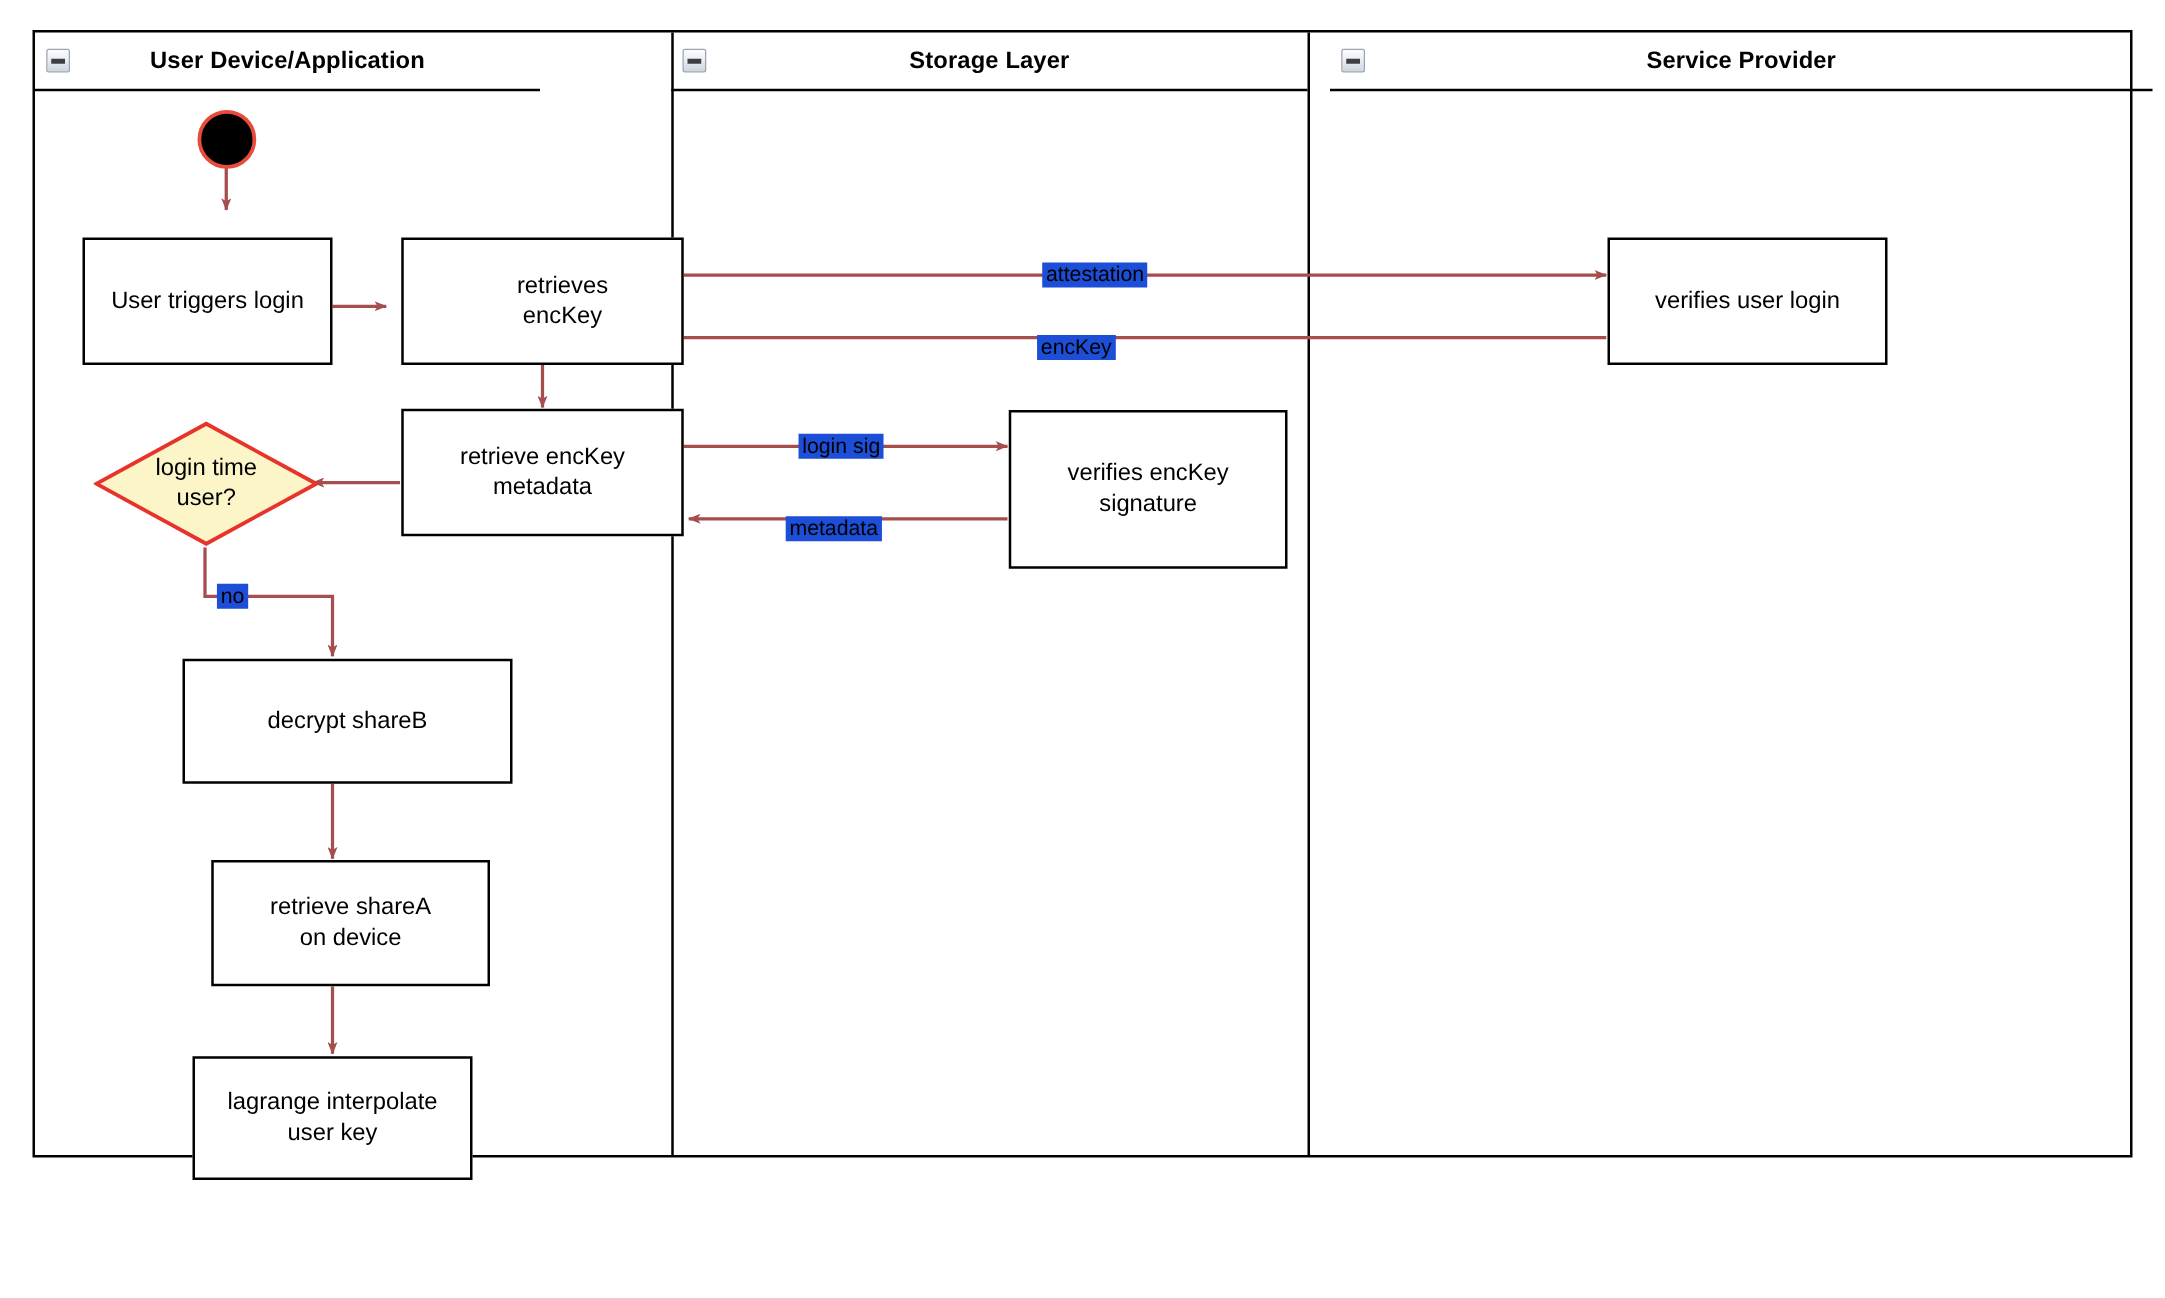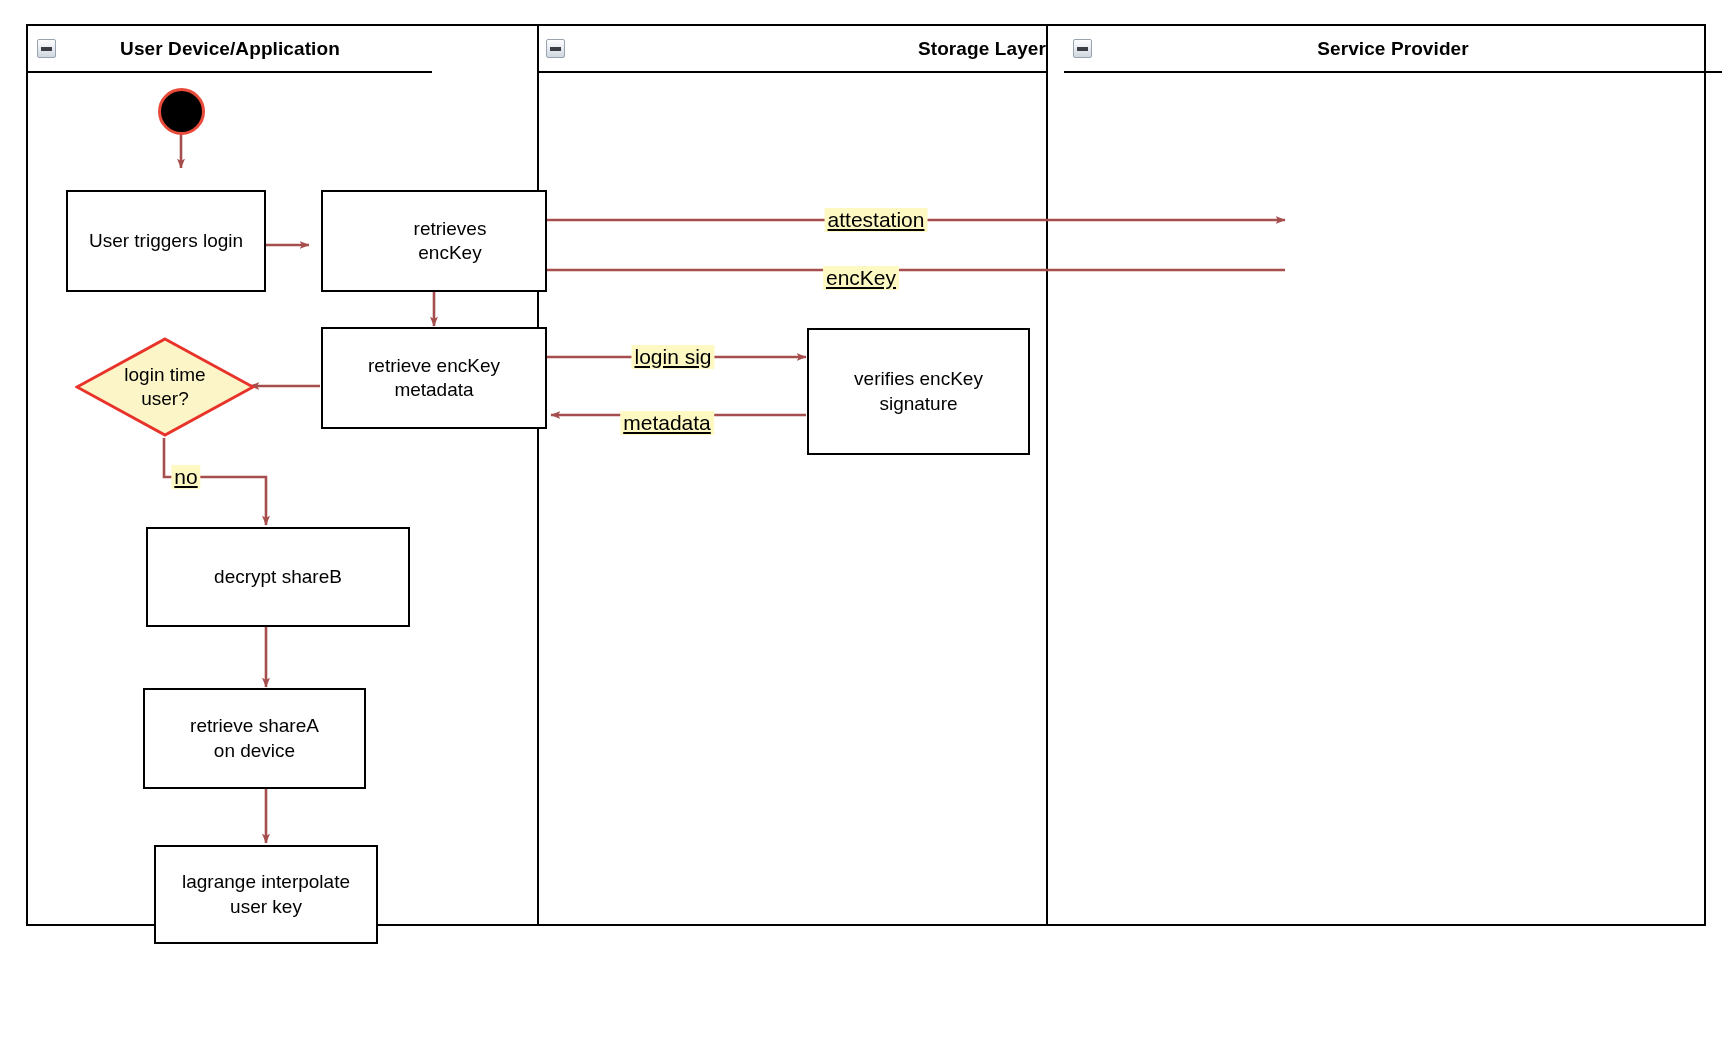--- a/index.html
+++ b/index.html
@@ -118,42 +118,41 @@
   #edges {
     position: absolute;
     left: 0;
     top: 0;
     width: 1732px;
     height: 1038px;
     pointer-events: none;
   }
   .edge-label {
     position: absolute;
-    font-size: 21px;
-    color: #000000;
-    background: #fef9c3;
+    font-size: 17px;
+    color: #000000;
+    background: #1d4ed8;
     padding: 0 3px;
     white-space: nowrap;
     transform: translate(-50%, -50%);
-    text-decoration: underline;
   }
 </style>
 </head>
 <body>
 
 <div id="canvas">
 
   <div id="pool">
 
     <div class="lane-header" style="left:0; width:404px;">
       <span class="collapse-icon"></span>
       <span class="lane-title">User Device/Application</span>
     </div>
 
-    <div class="lane-header" style="left:509px; width:509px;justify-content:flex-end;">
+    <div class="lane-header" style="left:509px; width:509px;">
       <span class="collapse-icon"></span>
       <span class="lane-title">Storage Layer</span>
     </div>
 
     <div class="lane-header" style="left:1018px; width:658px;margin-left:18px;">
       <span class="collapse-icon"></span>
       <span class="lane-title">Service Provider</span>
     </div>
 
     <div class="lane-divider" style="left:509px;"></div>
@@ -213,23 +212,24 @@
   <div class="diamond" style="left:75px; top:337px; width:180px; height:100px;">
     <svg width="180" height="100" viewBox="0 0 180 100" xmlns="http://www.w3.org/2000/svg">
       <polygon points="90,2 178,50 90,98 2,50" fill="#fcf5c7" stroke="#e8332a" stroke-width="3"></polygon>
     </svg>
     <span class="diamond-label">login time
 user?</span>
   </div>
 
   <div class="node" style="left:146px; top:527px; width:264px; height:100px;">decrypt shareB</div>
 
-  <div class="node" style="left:143px; top:688px; width:223px; height:101px;">retrieve shareA
+  <div class="node" style="left:169px; top:688px; width:223px; height:101px;">retrieve shareA
 on device</div>
 
   <div class="node" style="left:154px; top:845px; width:224px; height:99px;">lagrange interpolate
 user key</div>
 
+  <div class="node" style="left:1286px; top:190px; width:224px; height:102px;">verifies user login</div>
 
   <div class="node" style="left:807px; top:328px; width:223px; height:127px;">verifies encKey
 signature</div>
 
 </div>
 
 </body></html>

